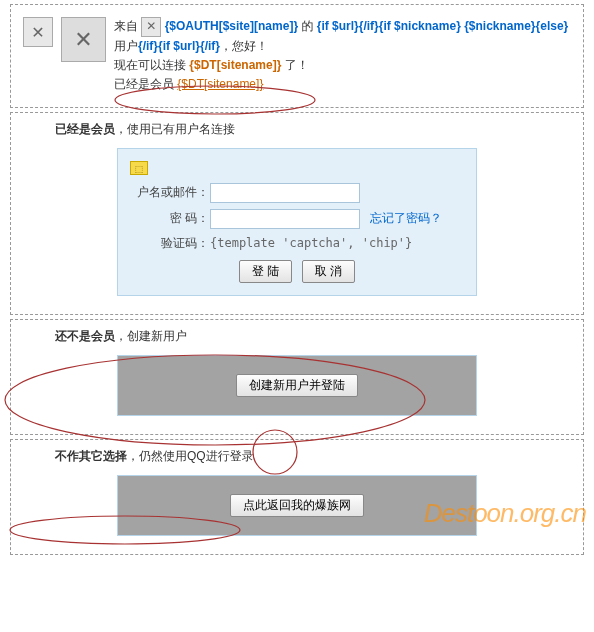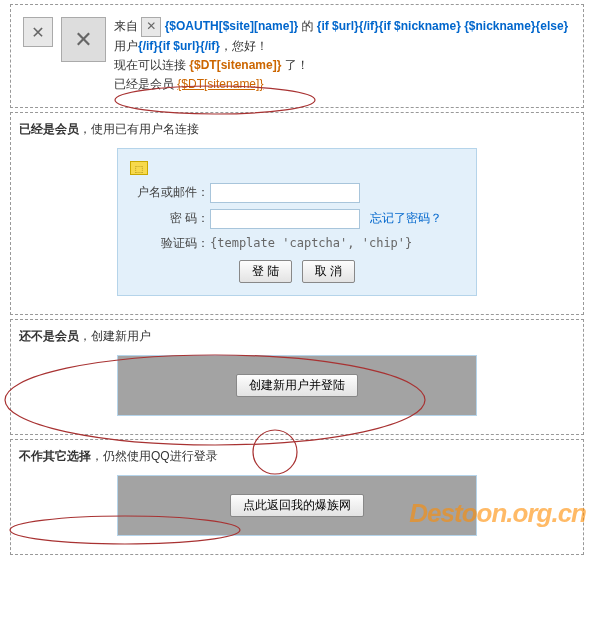--- a/index.html
+++ b/index.html
@@ -33,21 +33,21 @@
     justify-content: center;
     font-size: 16px;
     color: #666;
   }
   .icon-box.small { width: 20px; height: 20px; display: inline-flex; vertical-align: middle; font-size: 12px; }
   .icon-box.large { width: 45px; height: 45px; font-size: 22px; background: #ddd; }
   .top-text { flex: 1; line-height: 1.6; }
   .tpl-var { color: #0066cc; font-weight: bold; }
   .tpl-var.orange { color: #cc6600; }
   .link-orange { color: #cc6600; text-decoration: underline; cursor: pointer; }
-  .section-title { font-weight: bold; margin-bottom: 4px; }
+  .section-title { font-weight: bold; margin-bottom: 4px; margin-left: 36px; }
   .section-title span.sub { font-weight: normal; }
   .login-panel {
     background: #e3f0fa;
     border: 1px solid #b5d4ea;
     margin: 10px auto;
     width: 360px;
     padding: 12px;
   }
   .corner-icon {
     width: 18px; height: 14px;
@@ -86,21 +86,21 @@
     width: 360px;
     padding: 18px;
     text-align: center;
   }
   .captcha-text { color: #666; font-family: monospace; }
   .watermark {
     position: absolute;
     right: 8px;
     bottom: 30px;
     font-size: 26px;
-    font-weight: bold;
+    font-weight: normal;
     color: rgba(255,140,0,0.6);
     font-style: italic;
     letter-spacing: -1px;
     pointer-events: none;
     z-index: 10;
   }
   svg.anno {
     position: absolute;
     top: 0; left: 0;
     width: 594px;

